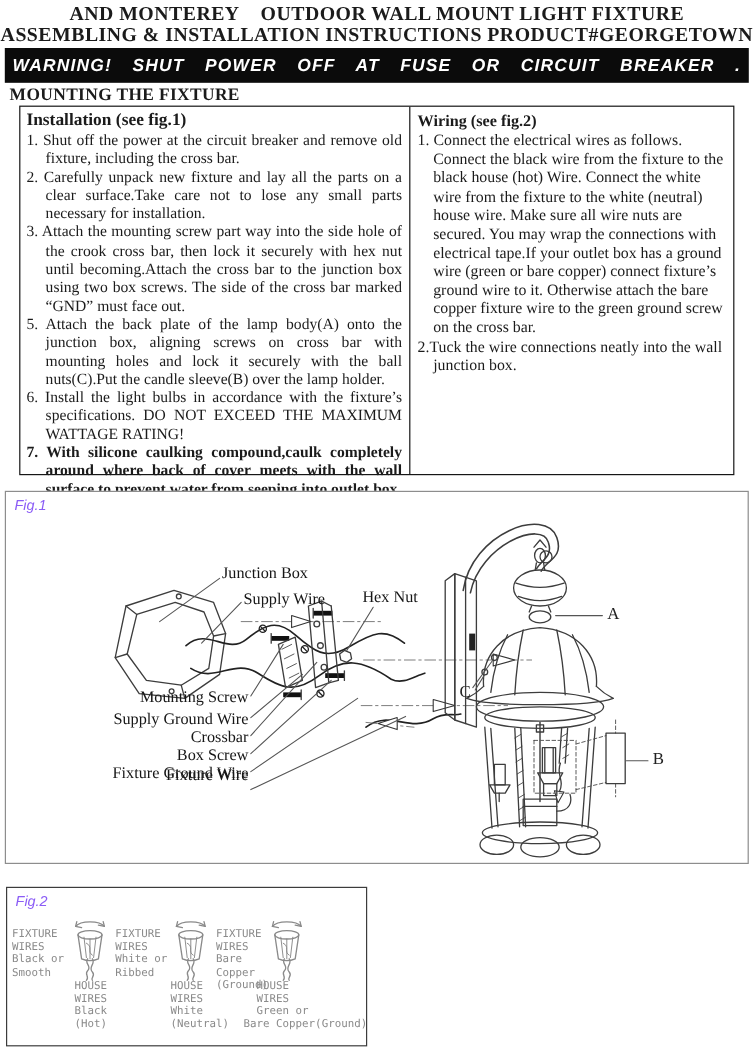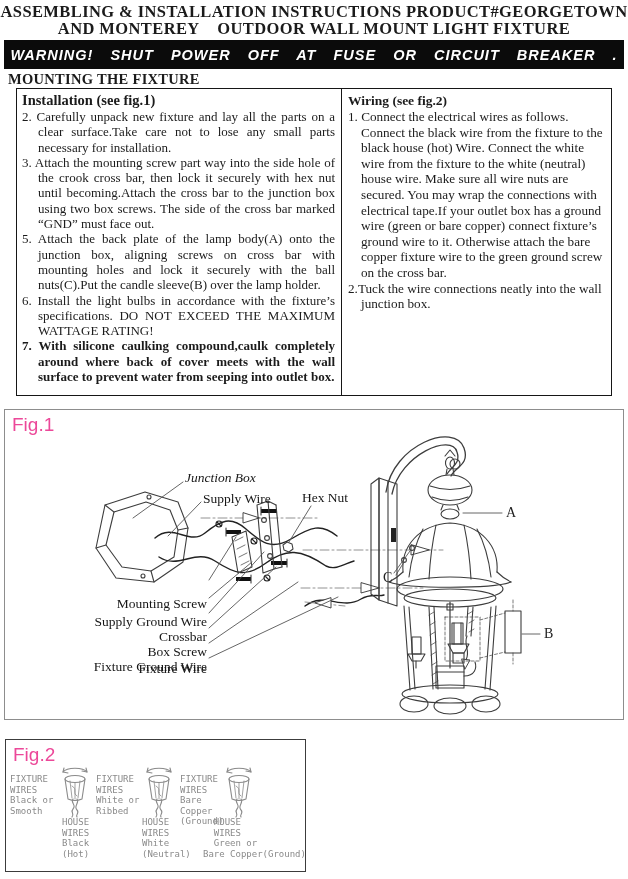--- a/index.html
+++ b/index.html
@@ -21,45 +21,46 @@
   .col-right{ flex:1; padding:3px 8px 0 6px;}
   .col-heading{ font-weight:bold; font-size:14.5px; line-height:17px;}
   .col-right .col-heading{ font-size:13.5px;}
   .step{ font-size:13px; line-height:15.3px; padding-left:16px; text-indent:-16px;}
   .col-left .step{ text-align:justify;}
   .col-right .step{ line-height:15.6px; padding-left:13px; text-indent:-13px; font-size:13.2px;}
   .step.bold{ font-weight:bold;}
   .figbox{ position:relative; box-sizing:border-box; background:#fff;}
   #fig1{ margin:13px 4px 0; height:311px; border:1px solid #8d8d8d;}
   #fig2{ margin:19px 0 0 5px; width:301px; height:133px; border:1.5px solid #3c3c3c;}
-  .fig-label{ position:absolute; top:4px; left:7px; font-family:"Liberation Sans",sans-serif; font-size:19px; color:#ec4899;}
+  .fig-label{ position:absolute; top:4px; left:7px; font-family:"Liberation Sans",sans-serif; font-size:12px; color:#8b5cf6;font-style:italic;}
   #fig1 svg.art{ position:absolute; left:0; top:0;}
   .f1label{ position:absolute; font-size:13.5px; color:#161616; white-space:nowrap;}
-  .ralign{ left:0; width:202px; text-align:right;margin-top:23px;}
+  .ralign{ left:0; width:202px; text-align:right;}
   .callout{ position:absolute; font-size:14px; color:#222;}
   .f2txt{ position:absolute; font-family:"DejaVu Sans Mono",monospace; font-size:9px; line-height:10.5px; color:#8a8a8a; white-space:pre;}
   .f2icon{ position:absolute;}
 </style>
 </head>
 <body>
 
 <div class="title">
+  <div>AND MONTEREY    OUTDOOR WALL MOUNT LIGHT FIXTURE</div>
   <div>ASSEMBLING &amp; INSTALLATION INSTRUCTIONS PRODUCT#GEORGETOWN</div>
-  <div>AND MONTEREY    OUTDOOR WALL MOUNT LIGHT FIXTURE</div>
 </div>
 
 <div class="banner">
   <span>WARNING! SHUT POWER OFF AT FUSE OR CIRCUIT BREAKER .</span>
 </div>
 
 <div class="section-header">MOUNTING THE FIXTURE</div>
 
 <div class="itable">
   <div class="col-left">
     <div class="col-heading">Installation (see fig.1)</div>
+    <div class="step">1. Shut off the power at the circuit breaker and remove old fixture, including the cross bar.</div>
     <div class="step">2. Carefully unpack new fixture and lay all the parts on a clear surface.Take care not to lose any small parts necessary for installation.</div>
     <div class="step">3. Attach the mounting screw part way into the side hole of the crook cross bar, then lock it securely with hex nut until becoming.Attach the cross bar to the junction box using two box screws. The side of the cross bar marked “GND” must face out.</div>
     <div class="step">5. Attach the back plate of the lamp body(A) onto the junction box, aligning screws on cross bar with mounting holes and lock it securely with the ball nuts(C).Put the candle sleeve(B) over the lamp holder.</div>
     <div class="step">6. Install the light bulbs in accordance with the fixture’s specifications. DO NOT EXCEED THE MAXIMUM WATTAGE RATING!</div>
     <div class="step bold">7. With silicone caulking compound,caulk completely around where back of cover meets with the wall surface to prevent water from seeping into outlet box.</div>
   </div>
   <div class="col-right">
     <div class="col-heading">Wiring (see fig.2)</div>
     <div class="step">1. Connect the electrical wires as follows. Connect the black wire from the fixture to the black house (hot) Wire. Connect the white wire from the fixture to the white (neutral) house wire. Make sure all wire nuts are secured. You may wrap the connections with electrical tape.If your outlet box has a ground wire (green or bare copper) connect fixture’s ground wire to it. Otherwise attach the bare copper fixture wire to the green ground screw on the cross bar.</div>
     <div class="step">2.Tuck the wire connections neatly into the wall junction box.</div>
@@ -231,21 +232,21 @@
         <line x1="204" y1="170" x2="231" y2="127"></line>
         <line x1="204" y1="188" x2="247" y2="152"></line>
         <line x1="204" y1="203" x2="259" y2="142"></line>
         <line x1="204" y1="218" x2="271" y2="157"></line>
         <line x1="204" y1="233" x2="293" y2="172"></line>
         <line x1="204" y1="248" x2="333" y2="187"></line>
       </g>
     </g>
   </svg>
   <span class="fig-label">Fig.1</span>
-  <span class="f1label" style="left:180px;top:60px;font-style:italic;">Junction Box</span>
+  <span class="f1label" style="left:180px;top:60px;">Junction Box</span>
   <span class="f1label" style="left:198px;top:81px;">Supply Wire</span>
   <span class="f1label" style="left:297px;top:80px;">Hex Nut</span>
   <span class="f1label ralign" style="top:163px;">Mounting Screw</span>
   <span class="f1label ralign" style="top:181px;">Supply Ground Wire</span>
   <span class="f1label ralign" style="top:196px;">Crossbar</span>
   <span class="f1label ralign" style="top:211px;">Box Screw</span>
   <span class="f1label ralign" style="top:226px;">Fixture Ground Wire</span>
   <span class="f1label ralign" style="top:228px;">Fixture Wire</span>
   <span class="callout" style="left:501px;top:95px;">A</span>
   <span class="callout" style="left:539px;top:216px;">B</span>

